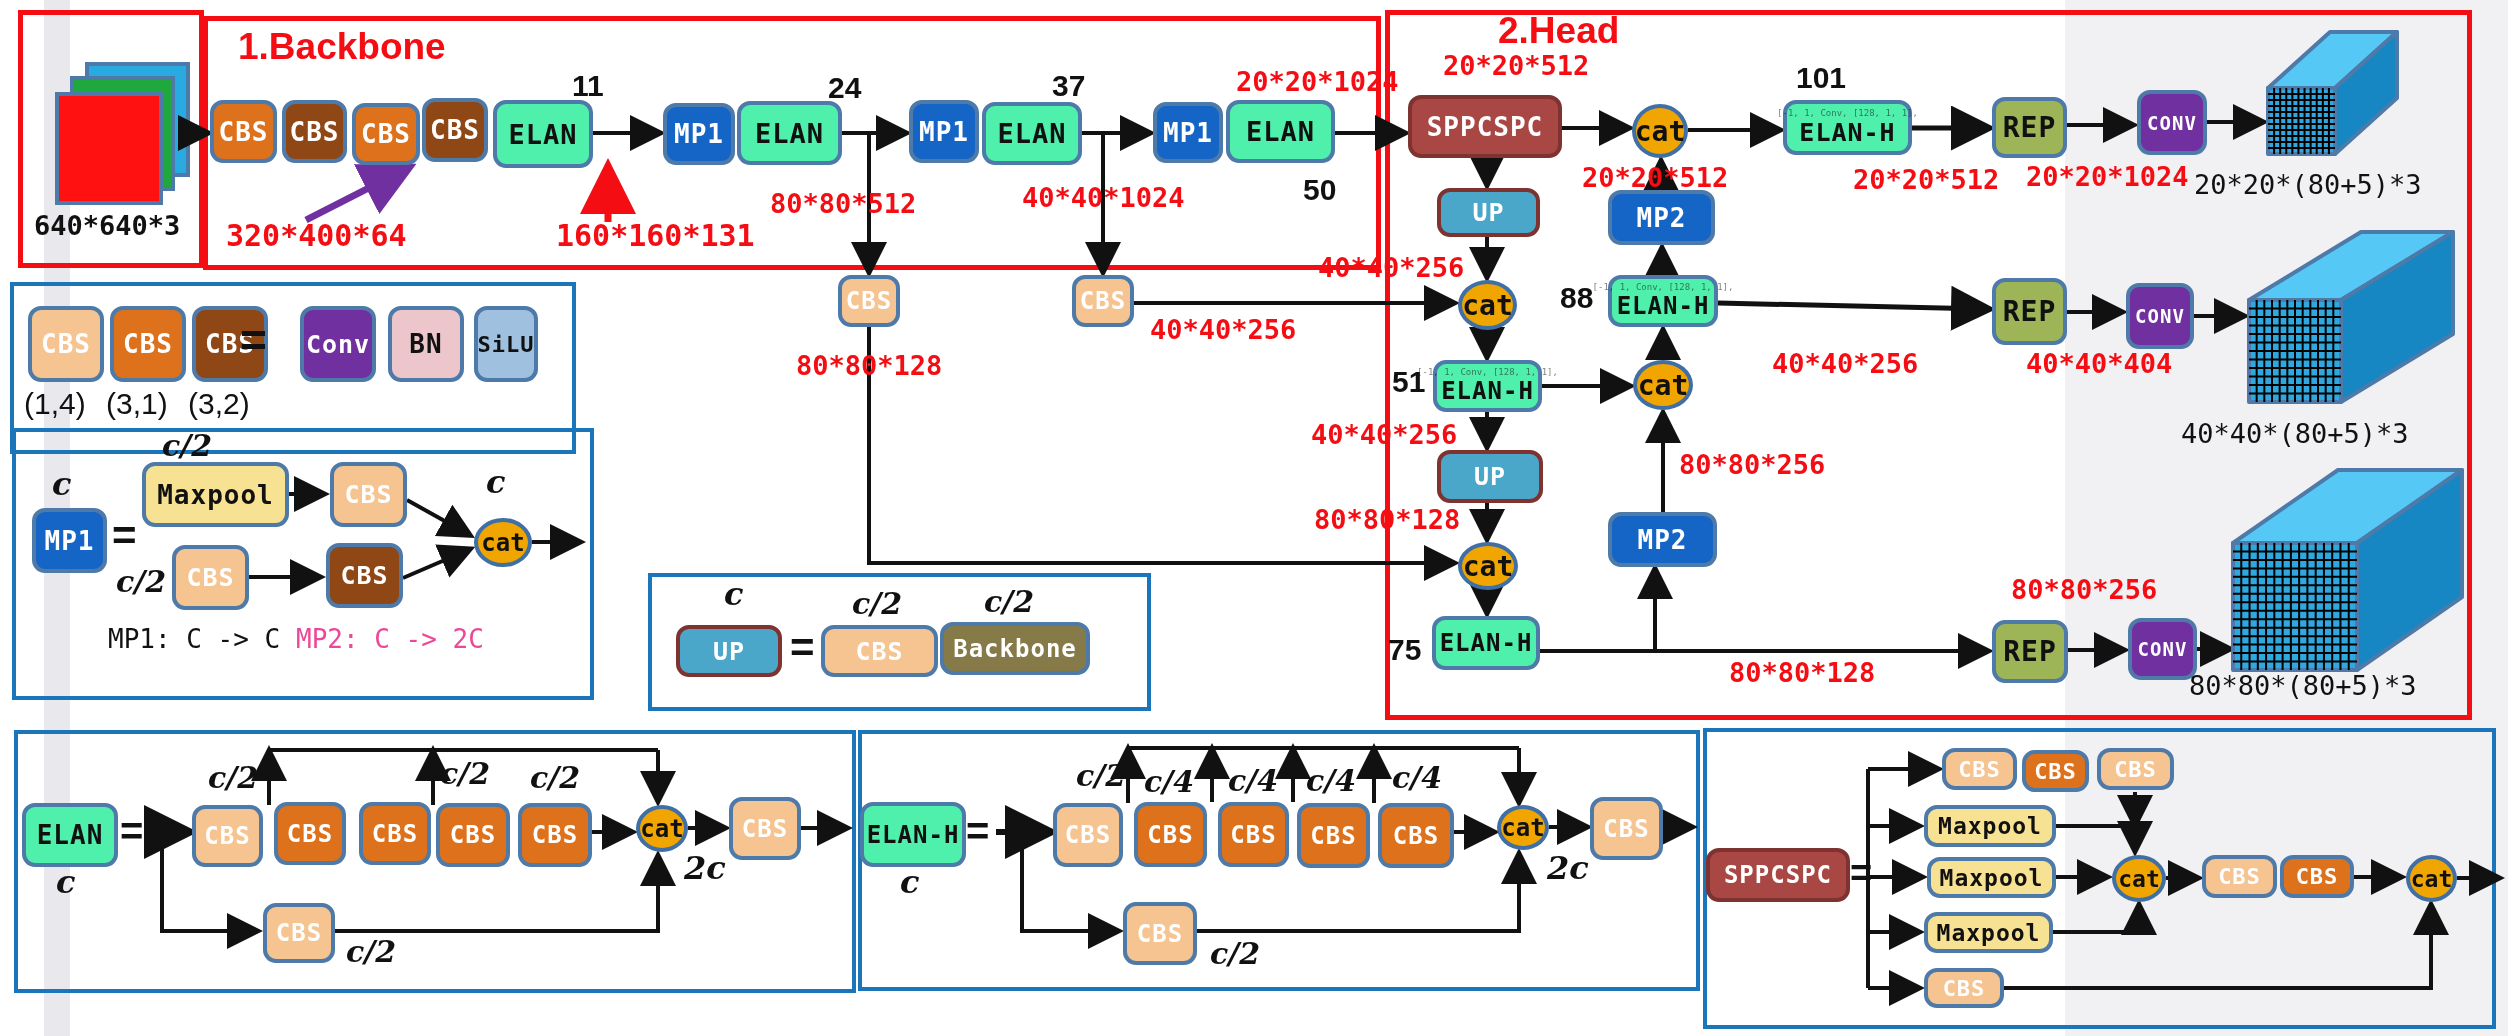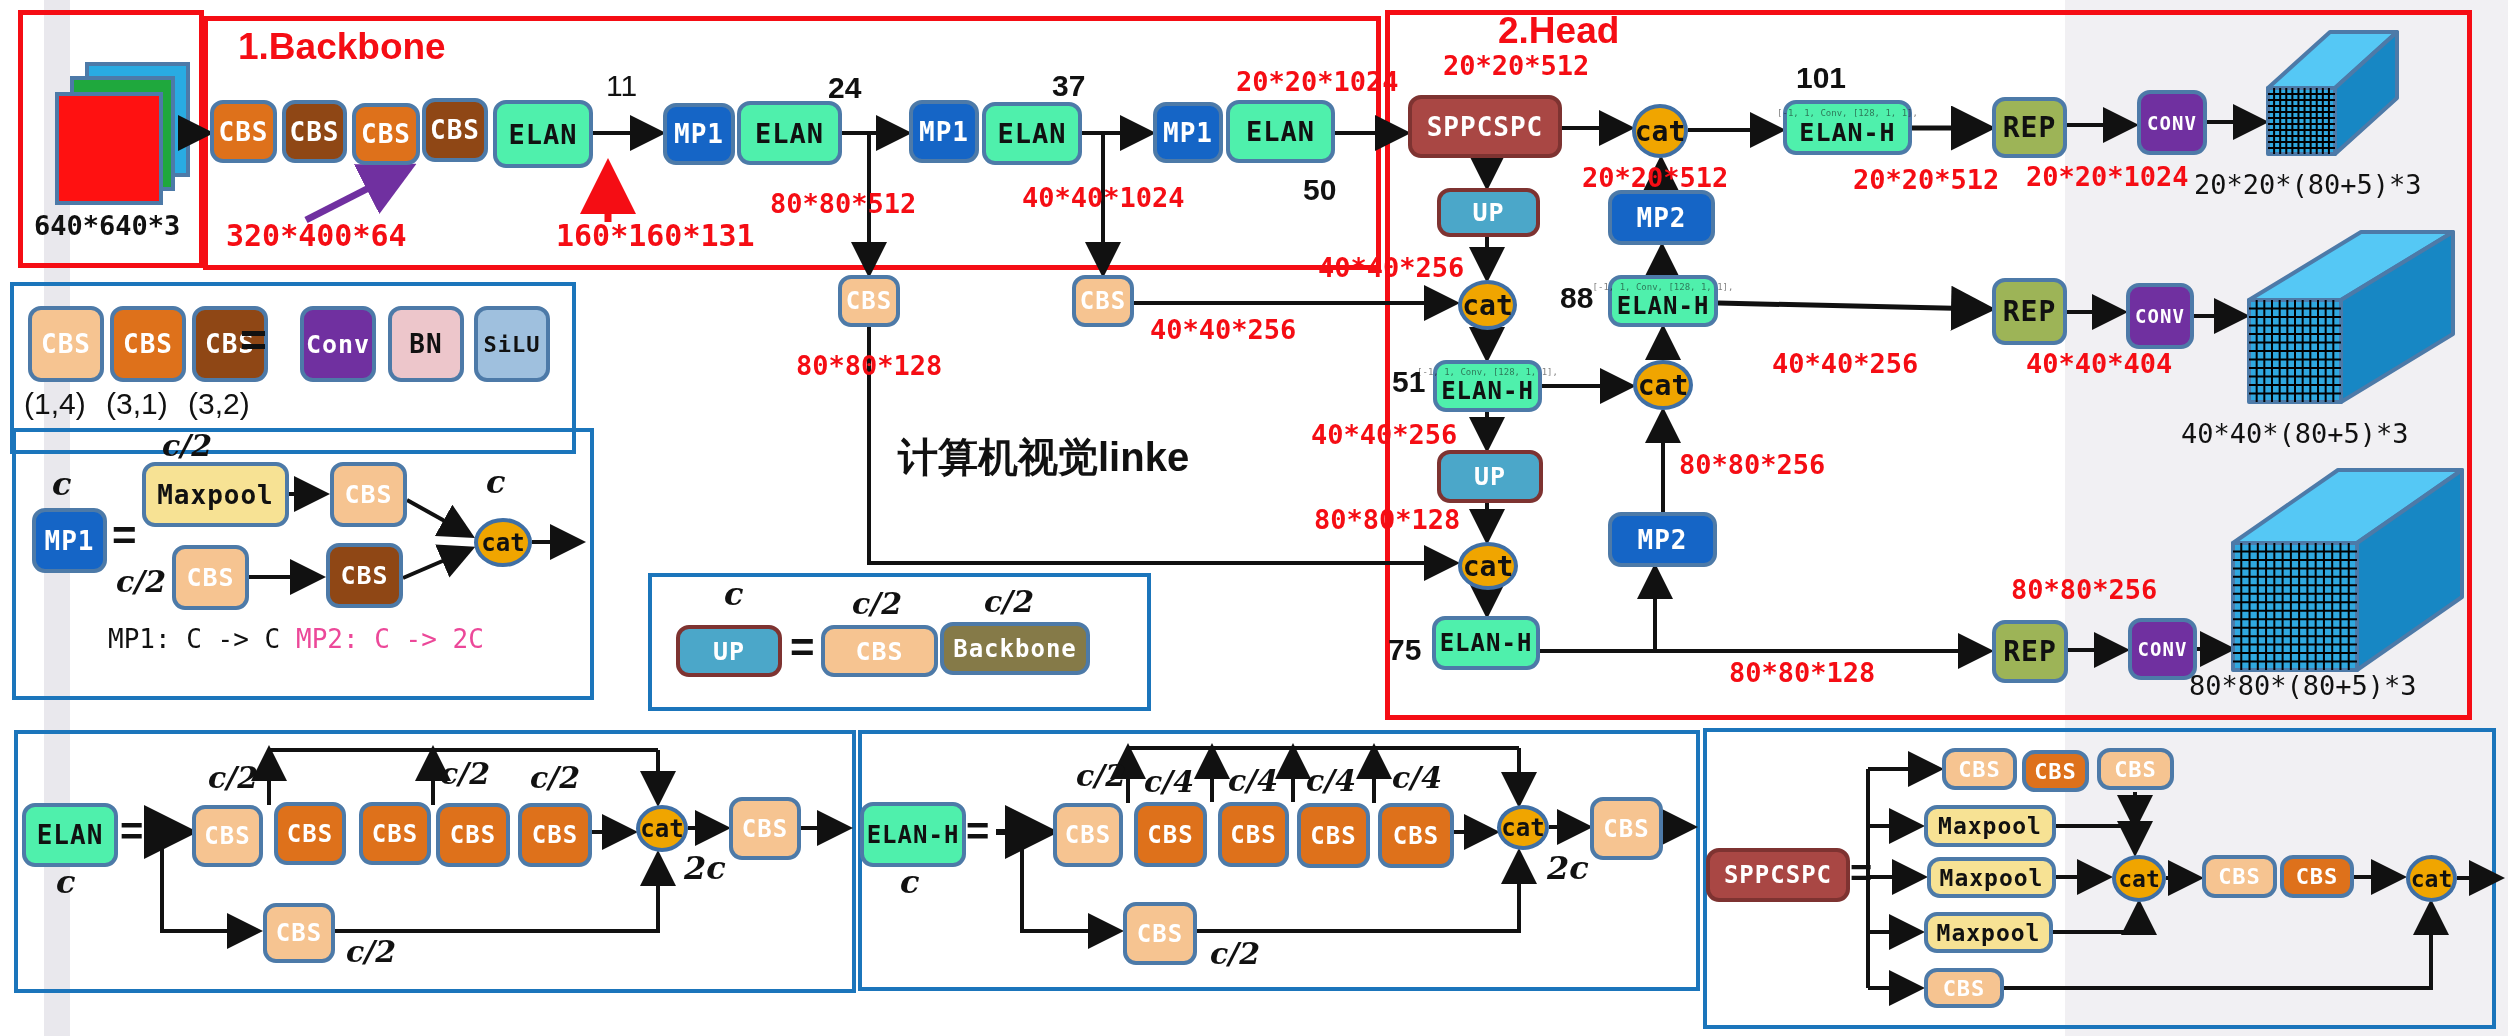--- a/index.html
+++ b/index.html
@@ -305,21 +305,21 @@
     </div>
     <div class="node" style="left: 192px; top: 306px; width: 76px; height: 76px; background: rgb(143, 71, 21); color: rgb(255, 255, 255); font-size: 26px; border-radius: 13px; border: 4px solid rgb(77, 122, 168);">
       <span>CBS</span>
     </div>
     <div class="node" style="left: 300px; top: 306px; width: 76px; height: 76px; background: rgb(112, 48, 160); color: rgb(255, 255, 255); font-size: 25px; border-radius: 13px; border: 4px solid rgb(77, 122, 168);">
       <span>Conv</span>
     </div>
     <div class="node" style="left: 388px; top: 306px; width: 76px; height: 76px; background: rgb(237, 198, 203); color: rgb(17, 17, 17); font-size: 26px; border-radius: 13px; border: 4px solid rgb(77, 122, 168);">
       <span>BN</span>
     </div>
-    <div class="node" style="left: 474px; top: 306px; width: 76px; height: 76px; background: rgb(159, 192, 222); color: rgb(17, 17, 17); font-size: 22px; border-radius: 13px; border: 4px solid rgb(77, 122, 168);">
+    <div class="node" style="left: 474px; top: 306px; width: 64px; height: 76px; background: rgb(159, 192, 222); color: rgb(17, 17, 17); font-size: 22px; border-radius: 13px; border: 4px solid rgb(77, 122, 168);">
       <span>SiLU</span>
     </div>
     <div class="node" style="left: 32px; top: 508px; width: 75px; height: 65px; background: rgb(21, 101, 198); color: rgb(255, 255, 255); font-size: 26px; border-radius: 13px; border: 4px solid rgb(77, 122, 168);">
       <span>MP1</span>
     </div>
     <div class="node" style="left: 142px; top: 462px; width: 147px; height: 65px; background: rgb(247, 226, 148); color: rgb(17, 17, 17); font-size: 26px; border-radius: 13px; border: 4px solid rgb(77, 122, 168);">
       <span>Maxpool</span>
     </div>
     <div class="node" style="left: 330px; top: 462px; width: 77px; height: 65px; background: rgb(246, 196, 145); color: rgb(255, 255, 255); font-size: 25px; border-radius: 13px; border: 4px solid rgb(77, 122, 168);">
       <span>CBS</span>
@@ -424,21 +424,21 @@
     <div class="circle" style="left: 474px; top: 518px; width: 58px; height: 49px; background: rgb(240, 165, 0); color: rgb(17, 17, 17); font-size: 24px; border: 4px solid rgb(63, 111, 165);">cat</div>
     <div class="circle" style="left: 636px; top: 805px; width: 52px; height: 47px; background: rgb(240, 165, 0); color: rgb(17, 17, 17); font-size: 24px; border: 4px solid rgb(63, 111, 165);">cat</div>
     <div class="circle" style="left: 1497px; top: 805px; width: 52px; height: 45px; background: rgb(240, 165, 0); color: rgb(17, 17, 17); font-size: 24px; border: 4px solid rgb(63, 111, 165);">cat</div>
     <div class="circle" style="left: 2112px; top: 855px; width: 54px; height: 47px; background: rgb(240, 165, 0); color: rgb(17, 17, 17); font-size: 23px; border: 4px solid rgb(63, 111, 165);">cat</div>
     <div class="circle" style="left: 2406px; top: 855px; width: 51px; height: 47px; background: rgb(240, 165, 0); color: rgb(17, 17, 17); font-size: 23px; border: 4px solid rgb(63, 111, 165);">cat</div>
     <div class="txt f-m" style="left: 34px; top: 212px; font-size: 27px; color: rgb(17, 17, 17); font-weight: bold;">640*640*3</div>
     <div class="txt f-s" style="left: 238px; top: 28px; font-size: 37px; color: rgb(245, 13, 20); font-weight: bold;">1.Backbone</div>
     <div class="txt f-s" style="left: 1498px; top: 12px; font-size: 37px; color: rgb(245, 13, 20); font-weight: bold;">2.Head</div>
     <div class="txt f-m" style="left: 226px; top: 220px; font-size: 30px; color: rgb(245, 13, 20); font-weight: bold;">320*400*64</div>
     <div class="txt f-m" style="left: 556px; top: 220px; font-size: 30px; color: rgb(245, 13, 20); font-weight: bold;">160*160*131</div>
-    <div class="txt f-s" style="left: 606px; top: 70px; font-size: 30px; color: rgb(17, 17, 17); font-weight: normal;">11</div>
+    <div class="txt f-s" style="left: 572px; top: 70px; font-size: 30px; color: rgb(17, 17, 17); font-weight: bold;">11</div>
     <div class="txt f-s" style="left: 828px; top: 72px; font-size: 30px; color: rgb(17, 17, 17); font-weight: bold;">24</div>
     <div class="txt f-s" style="left: 1052px; top: 70px; font-size: 30px; color: rgb(17, 17, 17); font-weight: bold;">37</div>
     <div class="txt f-s" style="left: 1303px; top: 174px; font-size: 30px; color: rgb(17, 17, 17); font-weight: bold;">50</div>
     <div class="txt f-s" style="left: 1796px; top: 62px; font-size: 30px; color: rgb(17, 17, 17); font-weight: bold;">101</div>
     <div class="txt f-s" style="left: 1392px; top: 366px; font-size: 30px; color: rgb(17, 17, 17); font-weight: bold;">51</div>
     <div class="txt f-s" style="left: 1560px; top: 282px; font-size: 30px; color: rgb(17, 17, 17); font-weight: bold;">88</div>
     <div class="txt f-s" style="left: 1388px; top: 634px; font-size: 30px; color: rgb(17, 17, 17); font-weight: bold;">75</div>
     <div class="txt f-m" style="left: 770px; top: 190px; font-size: 27px; color: rgb(245, 13, 20); font-weight: bold;">80*80*512</div>
     <div class="txt f-m" style="left: 1022px; top: 184px; font-size: 27px; color: rgb(245, 13, 20); font-weight: bold;">40*40*1024</div>
     <div class="txt f-m" style="left: 1236px; top: 68px; font-size: 27px; color: rgb(245, 13, 20); font-weight: bold;">20*20*1024</div>
@@ -452,21 +452,20 @@
     <div class="txt f-m" style="left: 1853px; top: 166px; font-size: 27px; color: rgb(245, 13, 20); font-weight: bold;">20*20*512</div>
     <div class="txt f-m" style="left: 2026px; top: 163px; font-size: 27px; color: rgb(245, 13, 20); font-weight: bold;">20*20*1024</div>
     <div class="txt f-m" style="left: 1772px; top: 350px; font-size: 27px; color: rgb(245, 13, 20); font-weight: bold;">40*40*256</div>
     <div class="txt f-m" style="left: 1679px; top: 451px; font-size: 27px; color: rgb(245, 13, 20); font-weight: bold;">80*80*256</div>
     <div class="txt f-m" style="left: 1729px; top: 659px; font-size: 27px; color: rgb(245, 13, 20); font-weight: bold;">80*80*128</div>
     <div class="txt f-m" style="left: 2026px; top: 350px; font-size: 27px; color: rgb(245, 13, 20); font-weight: bold;">40*40*404</div>
     <div class="txt f-m" style="left: 2011px; top: 576px; font-size: 27px; color: rgb(245, 13, 20); font-weight: bold;">80*80*256</div>
     <div class="txt f-m" style="left: 2194px; top: 171px; font-size: 27px; color: rgb(17, 17, 17); font-weight: normal;">20*20*(80+5)*3</div>
     <div class="txt f-m" style="left: 2181px; top: 420px; font-size: 27px; color: rgb(17, 17, 17); font-weight: normal;">40*40*(80+5)*3</div>
     <div class="txt f-m" style="left: 2189px; top: 672px; font-size: 27px; color: rgb(17, 17, 17); font-weight: normal;">80*80*(80+5)*3</div>
-    <div class="txt f-s" style="left: 898px; top: 436px; font-size: 40px; color: rgb(17, 17, 17); font-weight: bold;">计算机视觉linke</div>
     <div class="txt f-s" style="left: 24px; top: 388px; font-size: 30px; color: rgb(17, 17, 17); font-weight: normal;">(1,4)</div>
     <div class="txt f-s" style="left: 106px; top: 388px; font-size: 30px; color: rgb(17, 17, 17); font-weight: normal;">(3,1)</div>
     <div class="txt f-s" style="left: 188px; top: 388px; font-size: 30px; color: rgb(17, 17, 17); font-weight: normal;">(3,2)</div>
     <div class="txt f-s" style="left: 240px; top: 316px; font-size: 46px; color: rgb(17, 17, 17); font-weight: bold;">=</div>
     <div class="txt f-i" style="left: 52px; top: 468px; font-size: 32px; color: rgb(17, 17, 17); font-weight: bold;">c</div>
     <div class="txt f-i" style="left: 162px; top: 430px; font-size: 30px; color: rgb(17, 17, 17); font-weight: bold;">c/2</div>
     <div class="txt f-i" style="left: 116px; top: 566px; font-size: 30px; color: rgb(17, 17, 17); font-weight: bold;">c/2</div>
     <div class="txt f-i" style="left: 486px; top: 466px; font-size: 32px; color: rgb(17, 17, 17); font-weight: bold;">c</div>
     <div class="txt f-s" style="left: 112px; top: 514px; font-size: 42px; color: rgb(17, 17, 17); font-weight: bold;">=</div>
     <div class="txt f-m" style="left: 108px; top: 626px; font-size: 26px; color: rgb(17, 17, 17); font-weight: normal;">MP1: C -&gt; C</div>

